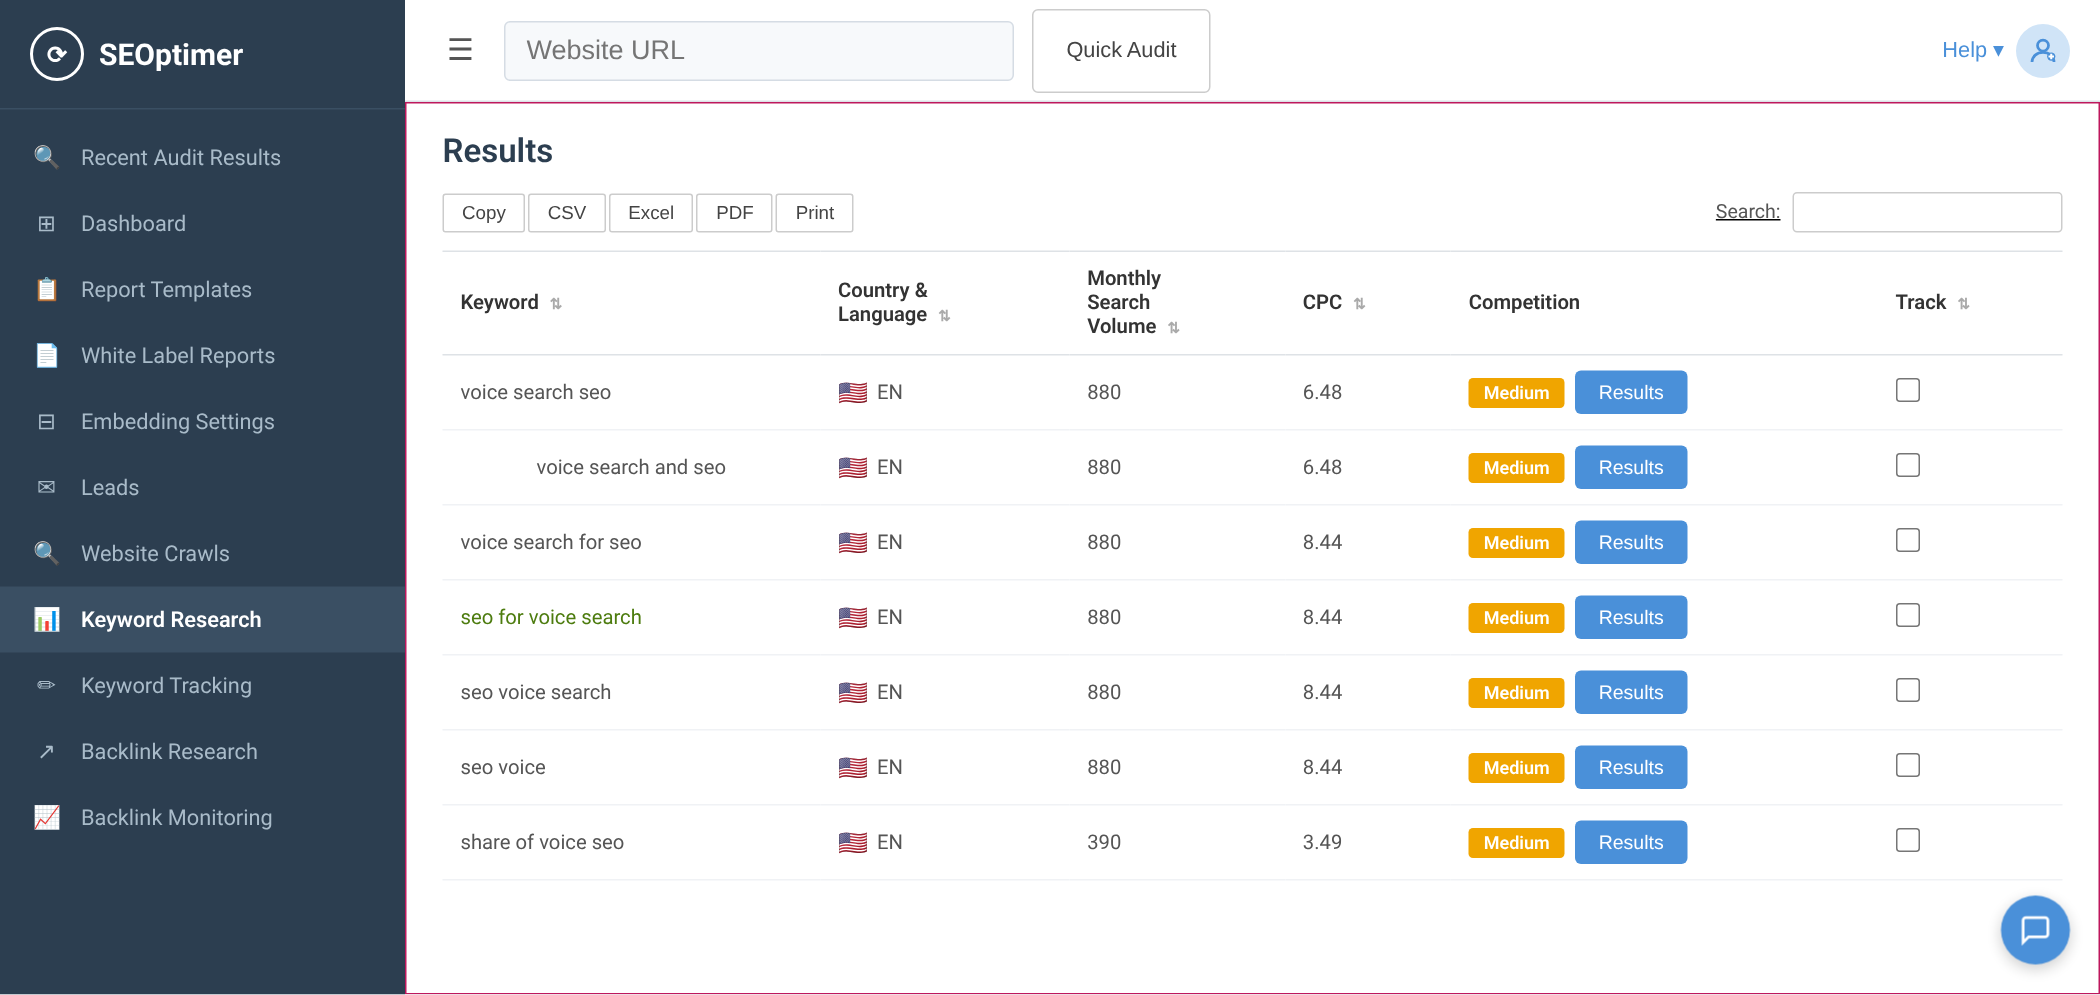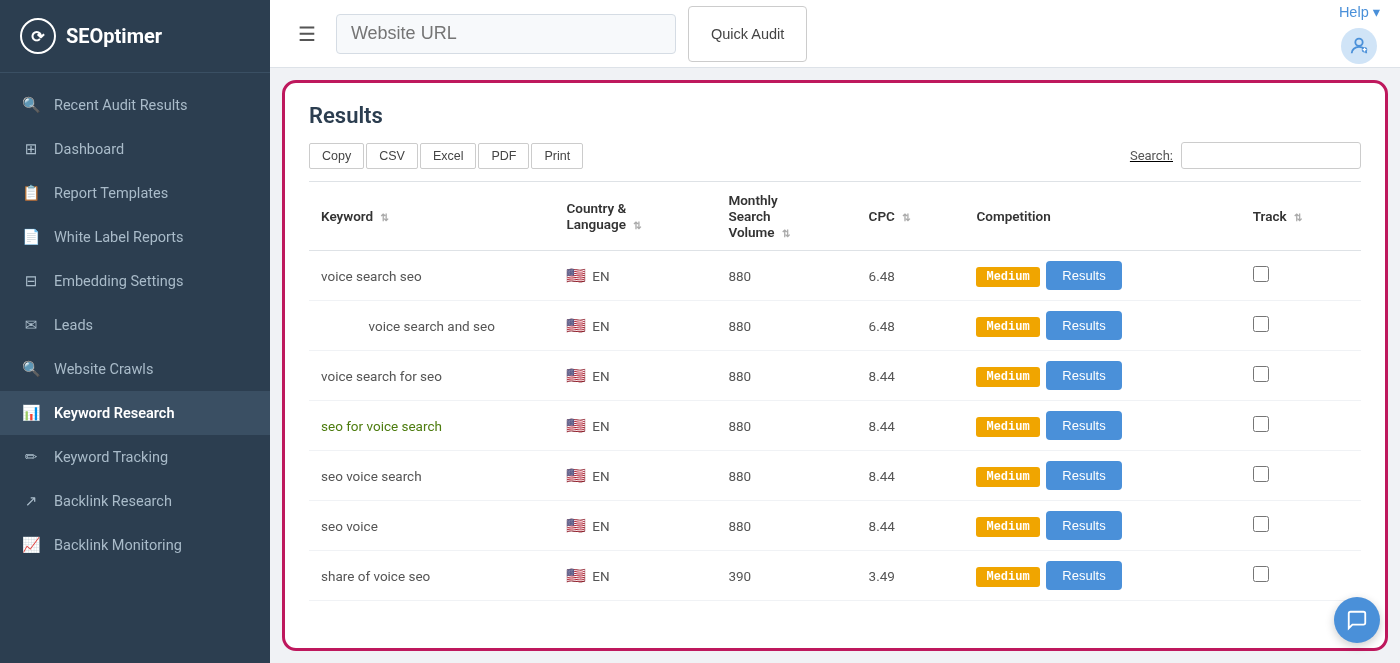--- a/index.html
+++ b/index.html
@@ -101,21 +101,20 @@
       font-size: 14.5px;
       font-weight: 500;
       color: #444;
       cursor: pointer;
     }
     .topbar-right {
       margin-left: auto;
       display: flex;
       align-items: center;
       gap: 8px;
-      flex-direction: column;
     }
     .help-btn {
       background: none;
       border: none;
       font-size: 14.5px;
       color: #4a90d9;
       cursor: pointer;
       display: flex;
       align-items: center;
       gap: 4px;
@@ -132,23 +131,22 @@
       font-size: 18px;
       cursor: pointer;
     }
 
     
     .content {
       flex: 1;
       overflow-y: auto;
       background: #fff;
       padding: 20px 24px;
-      margin: 12px;
-      border-radius: 14px;
-      border: 3px solid #be185d;
+      border-radius: 0;
+      border: 1px solid #be185d;
     }
 
     .results-title {
       font-size: 22px;
       font-weight: 600;
       color: #2c3e50;
       margin-bottom: 14px;
     }
 
     
@@ -220,21 +218,20 @@
     .flag { font-size: 16px; }
 
     .badge-medium {
       background: #f0a500;
       color: #fff;
       padding: 3px 10px;
       border-radius: 3px;
       font-size: 12px;
       font-weight: 600;
       display: inline-block;
-      font-family: Liberation Mono, monospace;
     }
 
     .results-btn {
       background: #4a90d9;
       color: #fff;
       border: none;
       border-radius: 4px;
       padding: 7px 16px;
       font-size: 13px;
       cursor: pointer;

